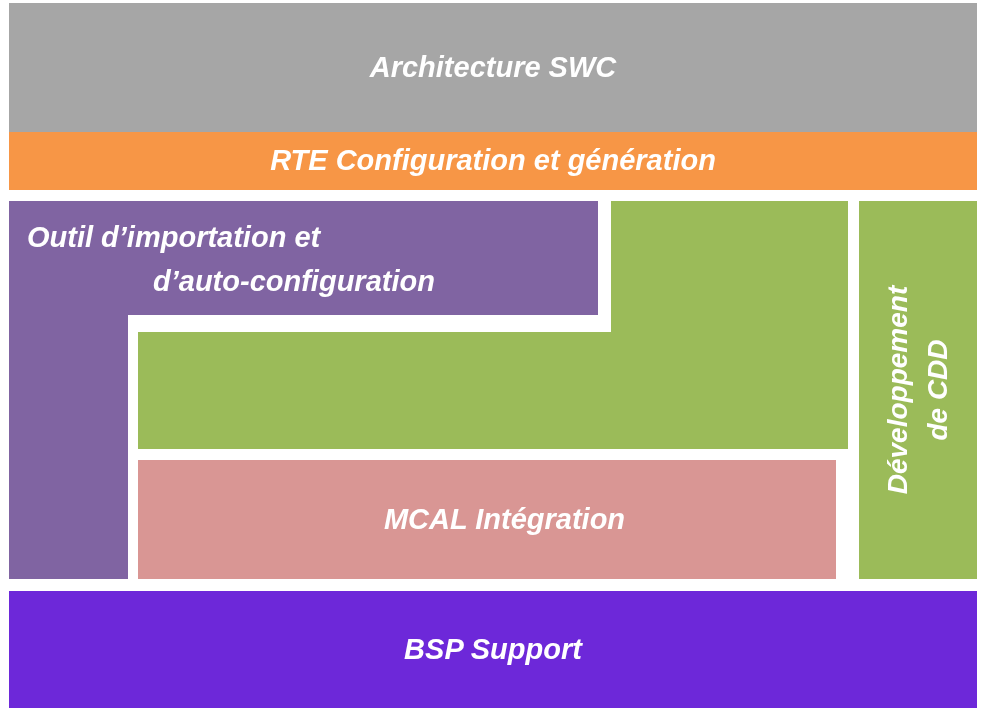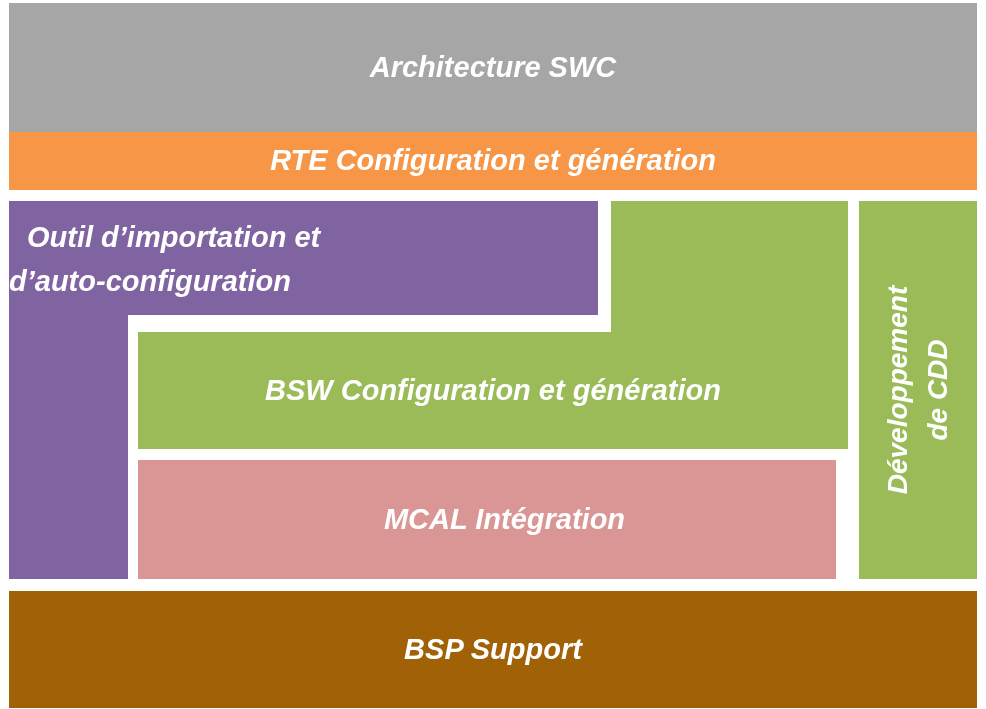--- a/index.html
+++ b/index.html
@@ -33,21 +33,21 @@
     justify-content: center;
   }
   
   .layer-swc     { left: 9px;   top: 3px;   width: 968px; height: 130px; font-size: 30px; }
   .layer-rte     { left: 9px;   top: 132px; width: 968px; height: 58px; }
   .shape-outil-top   { left: 9px; top: 201px; width: 589px; height: 114px; }
   .shape-outil-strip { left: 9px; top: 201px; width: 119px; height: 378px; }
   .outil-text    { left: 9px;   top: 215px; width: 468px; }
   .outil-text .line { display: block; line-height: 44px; }
   .outil-line1   { margin-left: 18px; }
-  .outil-line2   { }
+  .outil-line2   { margin-left: 144px; }
   .shape-bsw-top    { left: 611px; top: 201px; width: 237px; height: 248px; }
   .shape-bsw-bottom { left: 138px; top: 332px; width: 710px; height: 117px; }
   .bsw-text      { left: 138px; top: 332px; width: 710px; height: 117px; }
   .layer-mcal    { left: 138px; top: 460px; width: 698px; height: 119px; padding-left: 35px; }
   .layer-cdd     { left: 859px; top: 201px; width: 118px; height: 378px; }
   .cdd-rotated   { transform: rotate(-90deg); text-align: center; }
   .cdd-rotated .line { display: block; line-height: 40px; font-size: 28px; }
   .layer-bsp     { left: 9px;   top: 591px; width: 968px; height: 117px; font-size: 30px; }
 </style>
 </head>
@@ -65,32 +65,29 @@
 
   <div class="block shape-outil-top" style="background-color: rgb(128, 100, 162);"></div>
   <div class="block shape-outil-strip" style="background-color: rgb(128, 100, 162);"></div>
   <div class="block outil-text label">
     <span class="line outil-line1">Outil d’importation et</span>
     <span class="line outil-line2">d’auto-configuration</span>
   </div>
 
   <div class="block shape-bsw-top" style="background-color: rgb(155, 187, 89);"></div>
   <div class="block shape-bsw-bottom" style="background-color: rgb(155, 187, 89);"></div>
-  <div class="block center bsw-text">
-    <span class="label">BSW Configuration et génération</span>
-  </div>
 
   <div class="block center layer-mcal" style="background-color: rgb(217, 150, 148);">
     <span class="label">MCAL Intégration</span>
   </div>
 
   <div class="block center layer-cdd" style="background-color: rgb(155, 187, 89);">
     <div class="label cdd-rotated">
       <span class="line">Développement</span>
       <span class="line">de CDD</span>
     </div>
   </div>
 
-  <div class="block center layer-bsp" style="background-color: #a16207;">
+  <div class="block center layer-bsp" style="background-color: #6d28d9;">
     <span class="label">BSP Support</span>
   </div>
 
 </div>
 
 </body></html>

